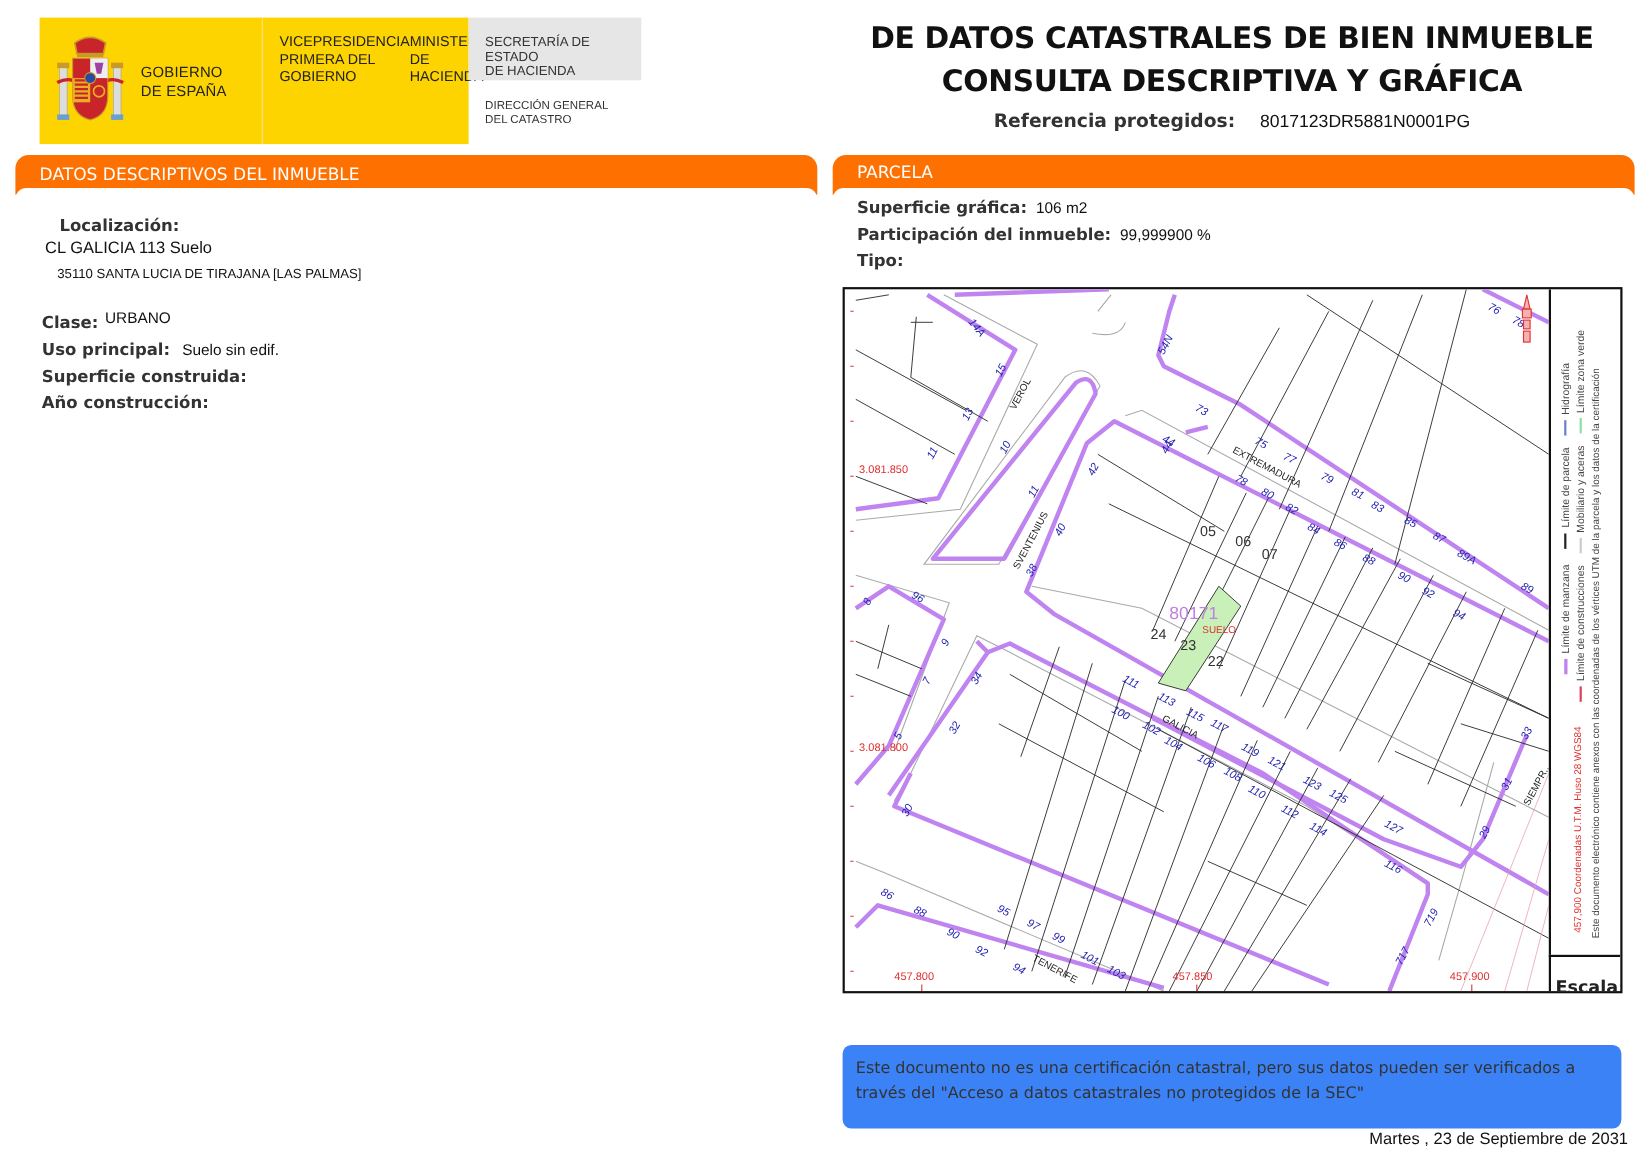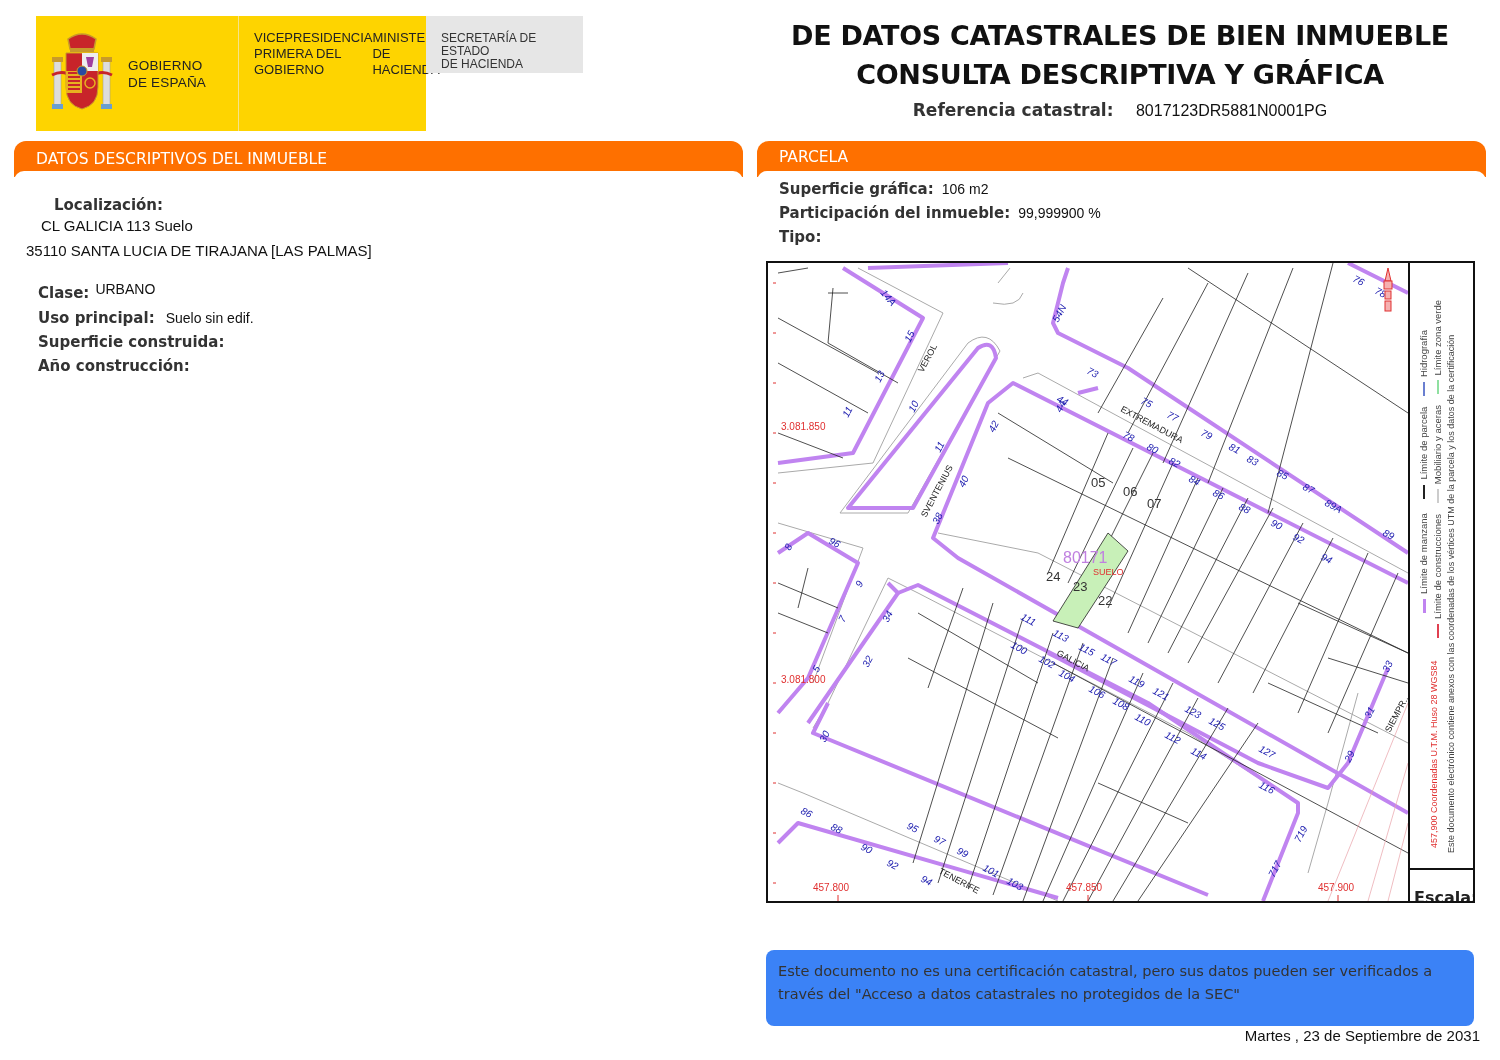--- a/index.html
+++ b/index.html
@@ -84,39 +84,43 @@
         <div>MINISTERIO</div>
         <div>DE HACIENDA</div>
       </div>
     </div>
   </div>
   <div class="logo-right">
     <div class="logo-sec">
       <div>SECRETARÍA DE ESTADO</div>
       <div>DE HACIENDA</div>
     </div>
+    <div class="logo-dg">
+      <div>DIRECCIÓN GENERAL</div>
+      <div>DEL CATASTRO</div>
+    </div>
   </div>
 </div>
 
 <div class="doc-title">
   <div>DE DATOS CATASTRALES DE BIEN INMUEBLE</div>
   <div>CONSULTA DESCRIPTIVA Y GRÁFICA</div>
 </div>
 <div class="ref-row">
-  <span class="ref-label">Referencia catastral:</span>
+  <span class="ref-label">Referencia protegidos:</span>
   <span class="ref-value">8017123DR5881N0001PG</span>
 </div>
 
 <div class="section-header sh-left">
   <span>DATOS DESCRIPTIVOS DEL INMUEBLE</span>
 </div>
 
 <div class="abs field-label" style="left:38px; top:196px;margin-left:16px;">Localización:</div>
 <div class="abs" style="left:41px; top:217px; font-size:15px; color:#111;">CL GALICIA 113 Suelo</div>
-<div class="abs" style="left:26px; top:242px; font-size:15px; color:#111;">35110 SANTA LUCIA DE TIRAJANA [LAS PALMAS]</div>
+<div class="abs" style="left:52px; top:242px; font-size:12px; color:#111;">35110 SANTA LUCIA DE TIRAJANA [LAS PALMAS]</div>
 
 <div class="abs" style="left:38px; top:284px;">
   <span class="field-label">Clase:</span><span class="field-value" style="position:relative; top:-4px; margin-left:6px;">URBANO</span>
 </div>
 <div class="abs" style="left:38px; top:309px;">
   <span class="field-label">Uso principal:</span><span class="field-value" style="margin-left:11px;">Suelo sin edif.</span>
 </div>
 <div class="abs" style="left:38px; top:333px;">
   <span class="field-label">Superficie construida:</span><span class="field-value"></span>
 </div>

